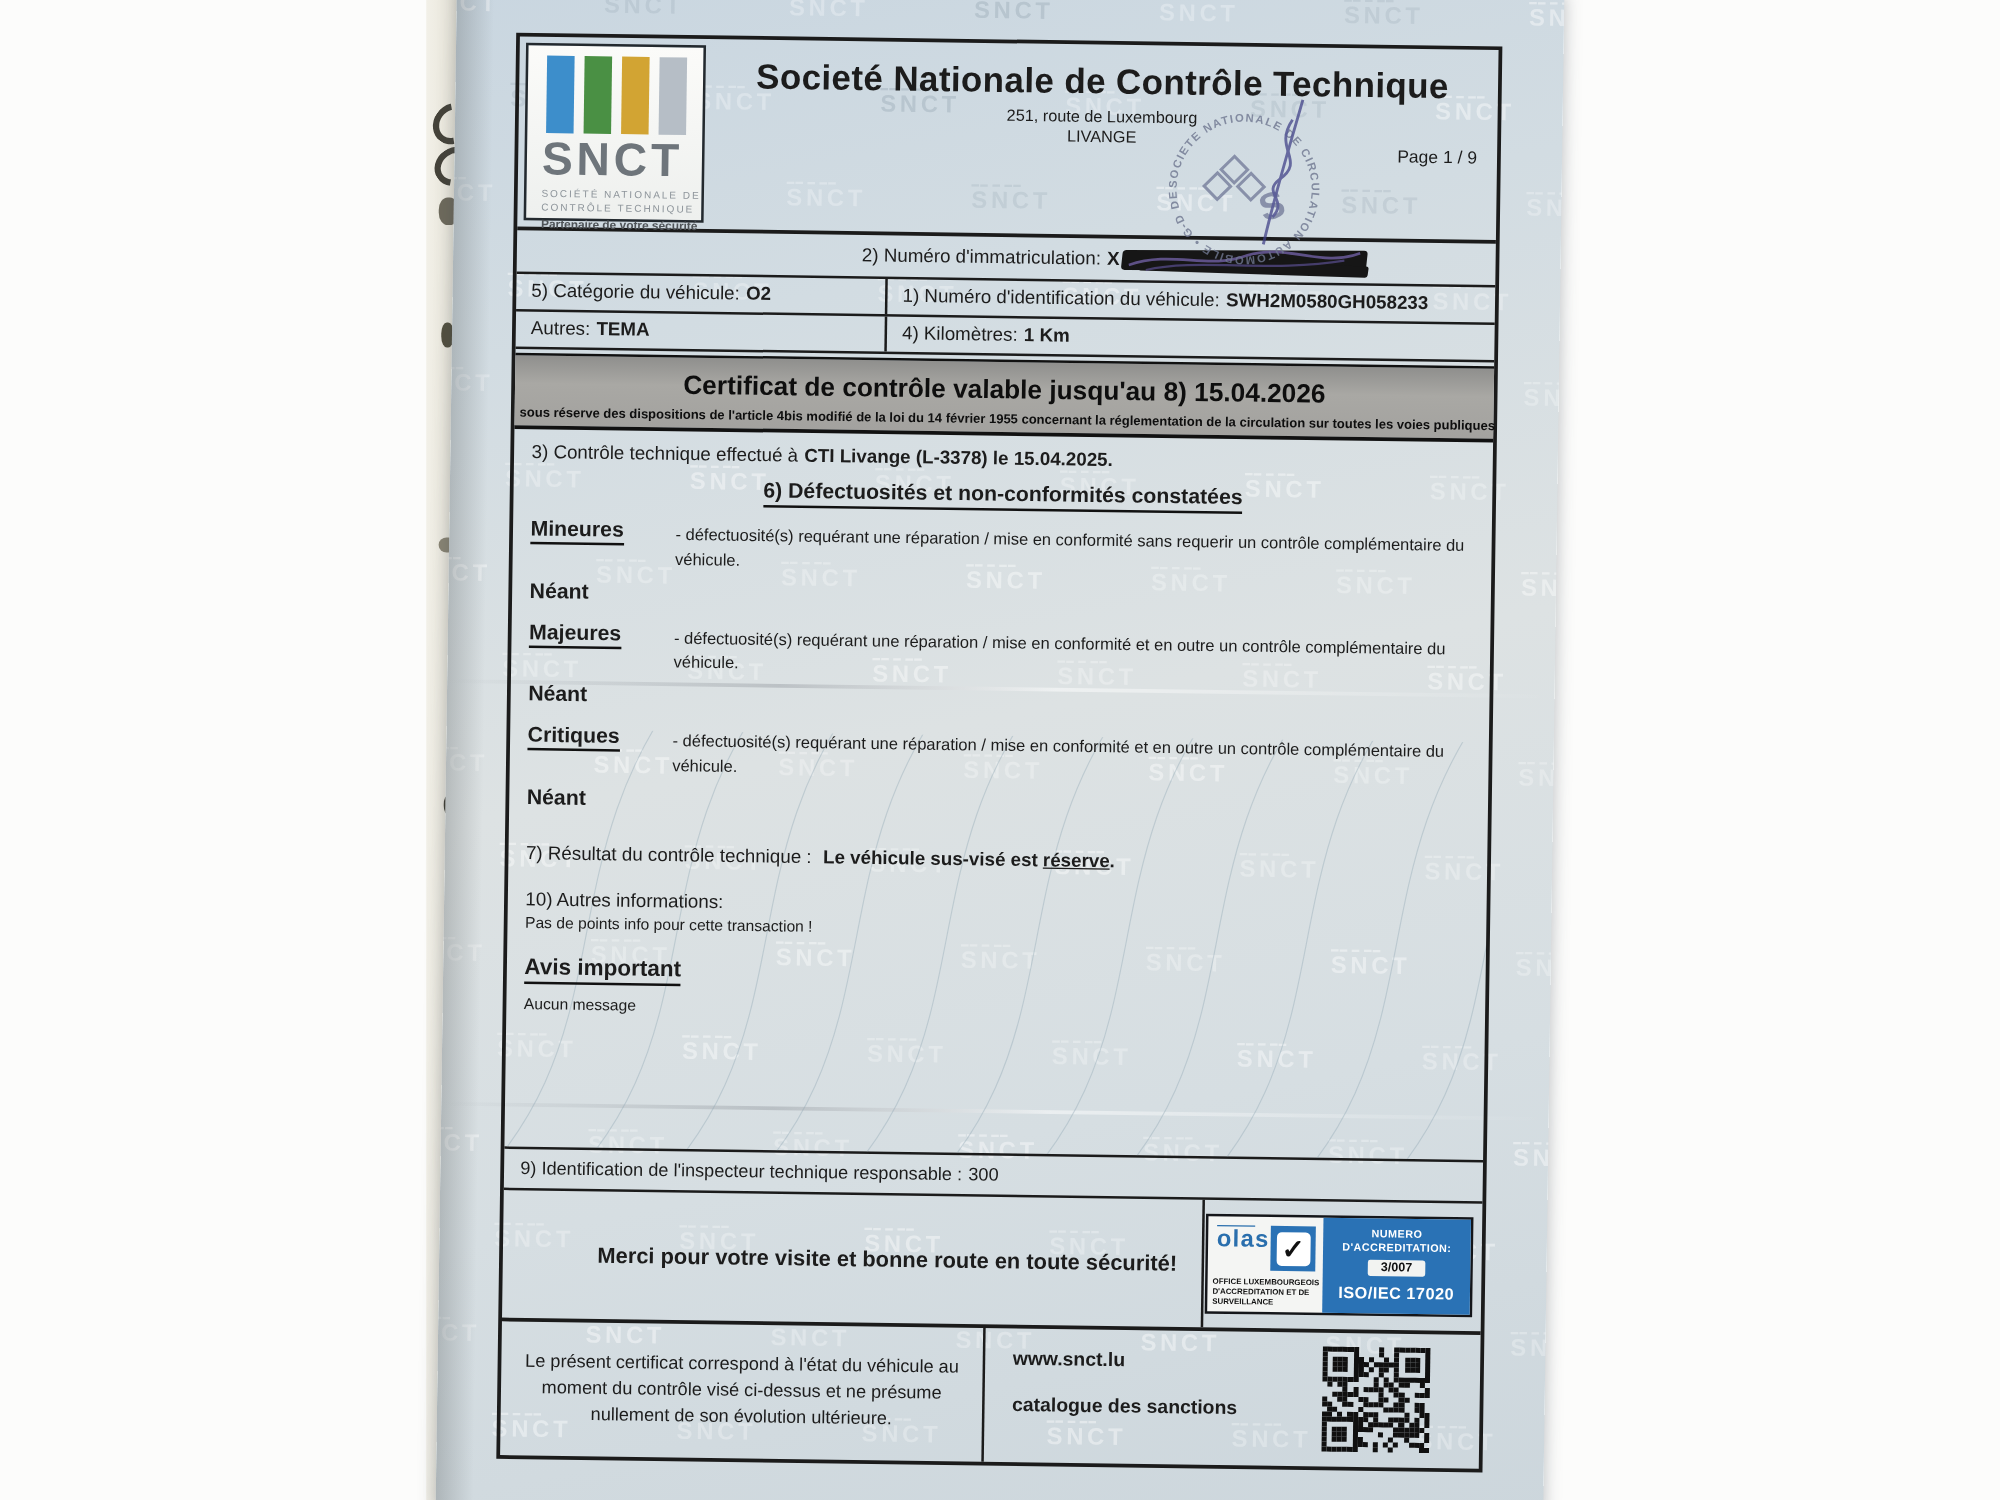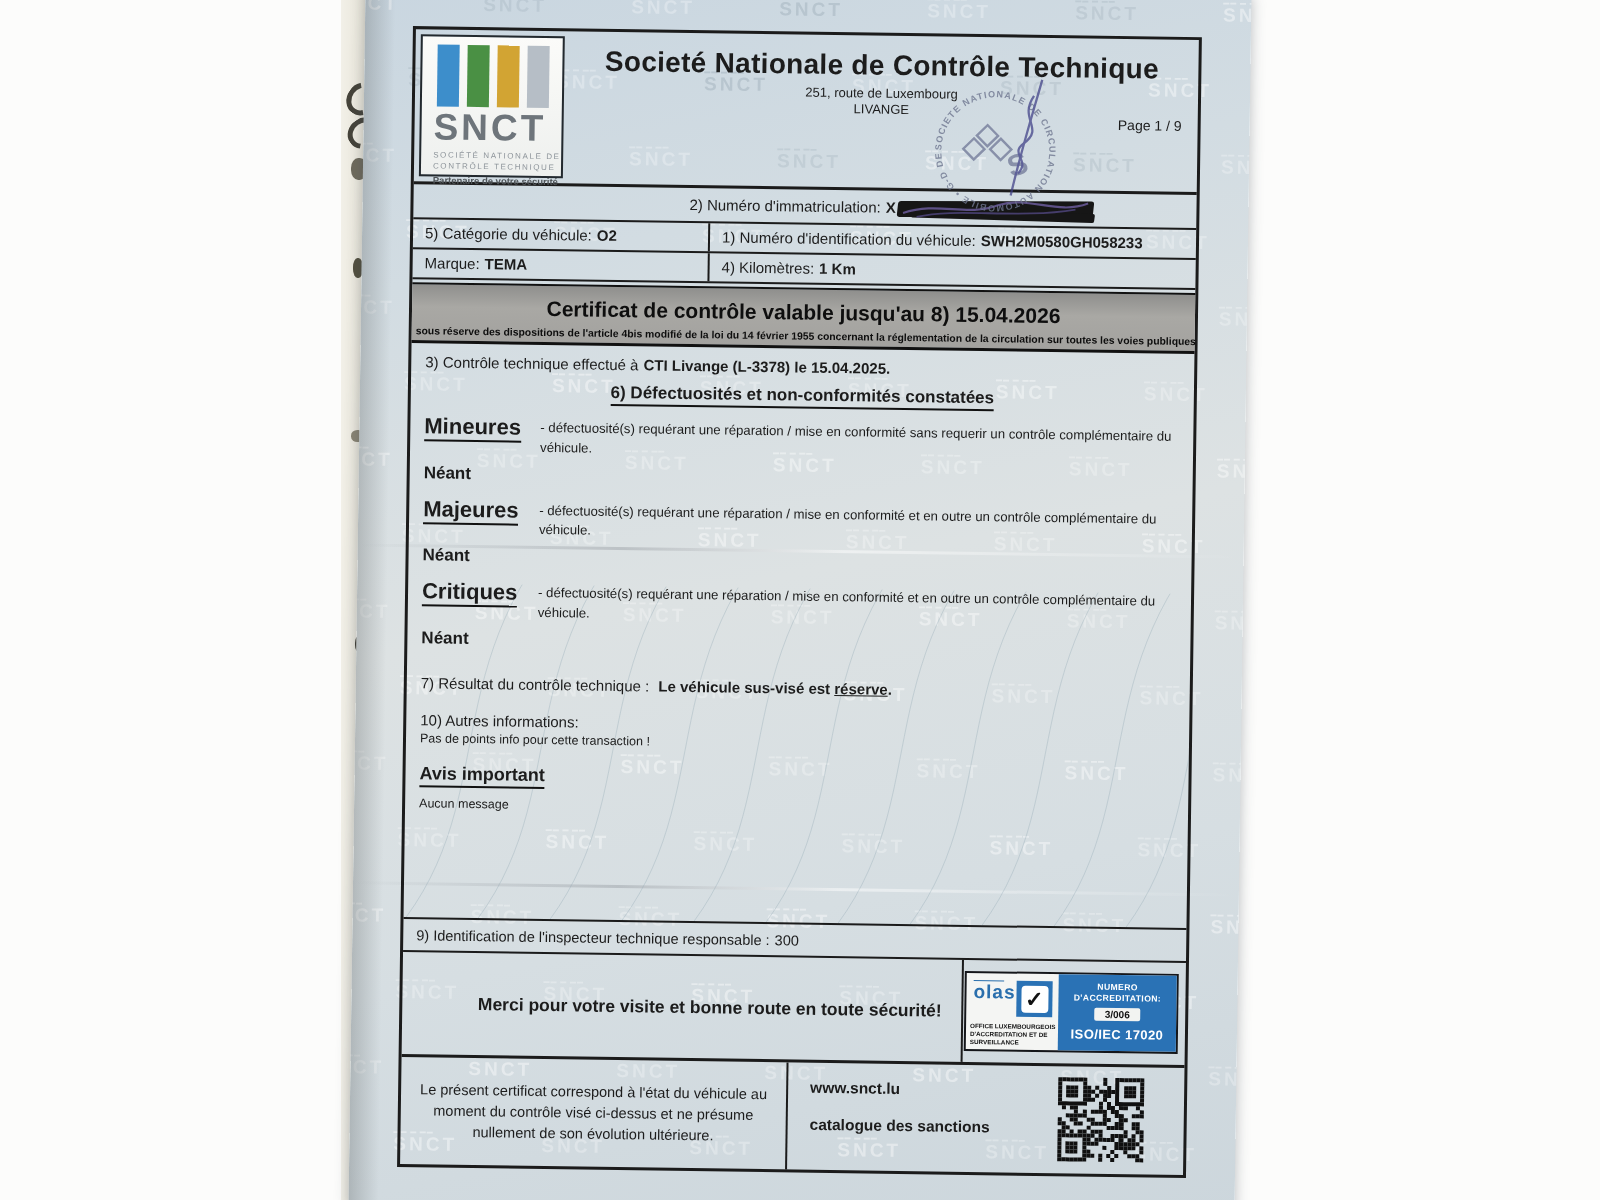--- a/index.html
+++ b/index.html
@@ -80,21 +80,21 @@
 
   
   .body-block{position:relative;height:574px;padding:2px 14px 0;overflow:hidden;}
   .guilloche{position:absolute;left:0;top:240px;pointer-events:none;}
   .section3{font-size:15px;margin:8px 0 10px;position:relative;}
   .s6-title{text-align:center;margin-top:2px;position:relative;}
   .s6-title span{font-size:17px;font-weight:700;border-bottom:2.5px solid #111;
     padding-bottom:2px;}
   .defect{position:relative;}
   .d-head{display:flex;gap:16px;margin-top:13px;}
-  .d-label{font-size:22px;font-weight:700;min-width:100px;}
+  .d-label{font-size:17px;font-weight:700;min-width:100px;}
   .d-label i{font-style:normal;border-bottom:2.5px solid #111;padding-bottom:1px;}
   .d-desc{flex:1;font-size:13.2px;line-height:1.5;padding-top:3px;}
   .d-finding{font-size:17px;font-weight:700;margin-top:7px;}
   .result-line{margin-top:26px;font-size:15px;position:relative;}
   .u{text-decoration:underline;}
   .autres{margin-top:20px;position:relative;}
   .autres-lbl{font-size:15px;}
   .autres-val{font-size:12.5px;margin-top:3px;}
   .avis{margin-top:18px;position:relative;}
   .avis-lbl{display:inline-block;font-size:18px;font-weight:700;
@@ -322,21 +322,21 @@
         <div class="cell-l">
           <span class="lbl-sp">5) Catégorie du véhicule:</span><b>O2</b>
         </div>
         <div class="cell-r">
           <span class="lbl-sp">1) Numéro d'identification du véhicule:</span><b>SWH2M0580GH058233</b>
         </div>
       </div>
 
       <div class="row-cols">
         <div class="cell-l">
-          <span class="lbl-sp">Marque:</span><b>TEMA</b>
+          <span class="lbl-sp">Autres:</span><b>TEMA</b>
         </div>
         <div class="cell-r">
           <span class="lbl-sp">4) Kilomètres:</span><b>1 Km</b>
         </div>
       </div>
 
       <div class="gap-row"></div>
 
       <div class="banner">
         <div class="banner-main">Certificat de contrôle valable jusqu'au 8) 15.04.2026</div>
@@ -427,21 +427,21 @@
               <div class="office-txt">
                 <div>OFFICE LUXEMBOURGEOIS</div>
                 <div>D'ACCREDITATION ET DE SURVEILLANCE</div>
               </div>
             </div>
             <div class="accred-right" style="background-color: rgb(42, 114, 181);">
               <div class="num-lbl">
                 <div>NUMERO</div>
                 <div>D'ACCREDITATION:</div>
               </div>
-              <div><span class="num-box">3/006</span></div>
+              <div><span class="num-box">3/007</span></div>
               <div class="iso-txt">ISO/IEC 17020</div>
             </div>
           </div>
         </div>
       </div>
 
       <div class="footer-row">
         <div class="f-left">
           <div>Le présent certificat correspond à l'état du véhicule au moment du contrôle visé ci-dessus et ne présume nullement de son évolution ultérieure.</div>
         </div>

